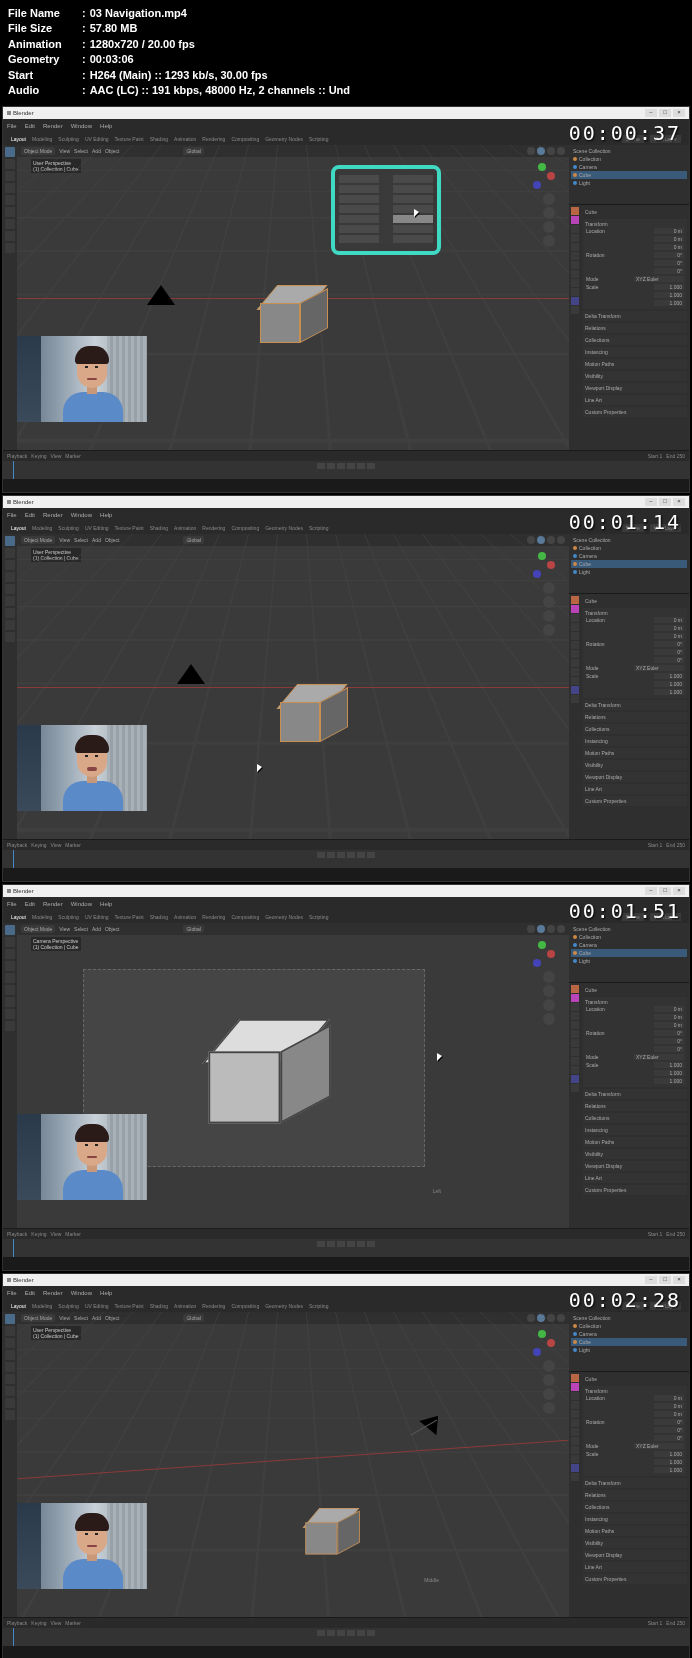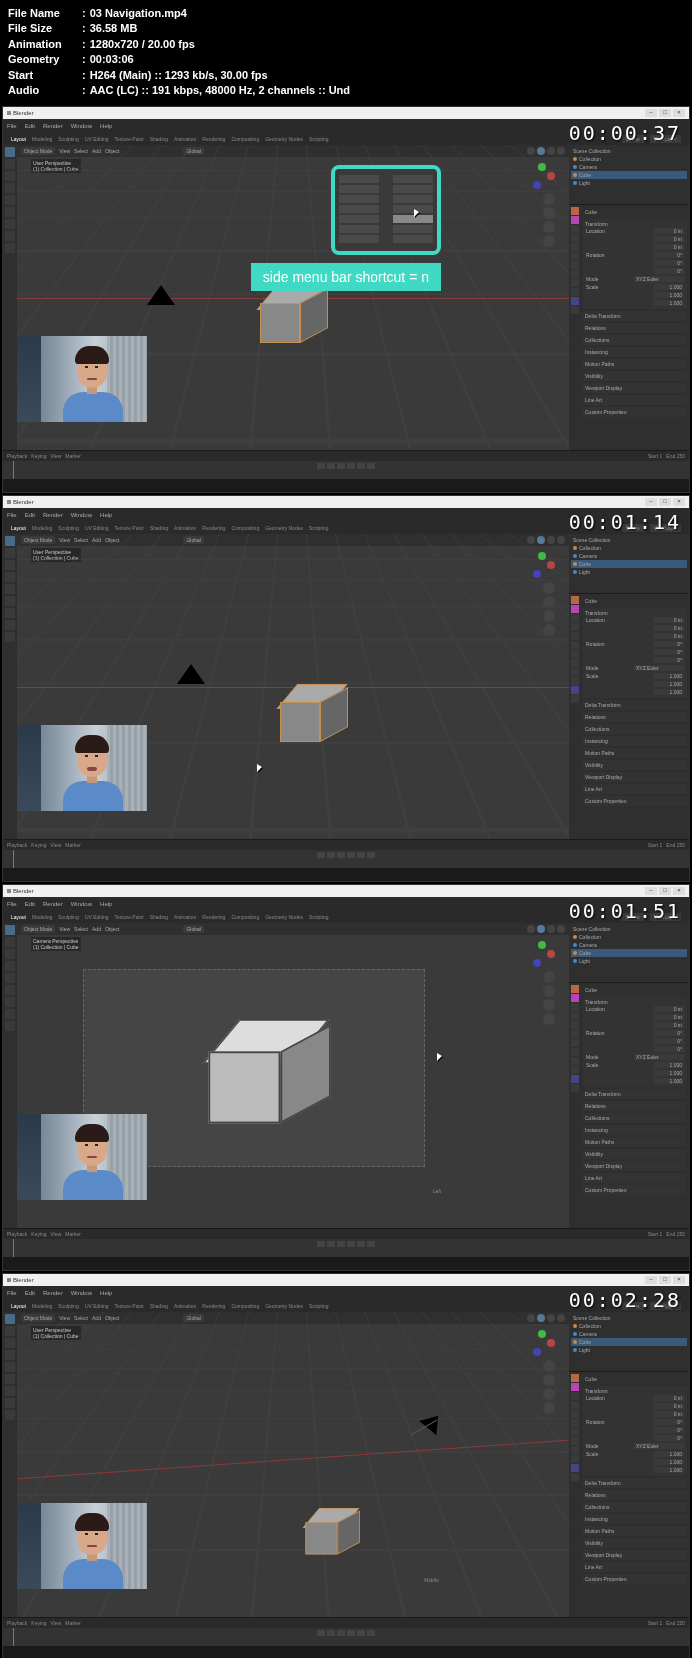--- a/index.html
+++ b/index.html
@@ -310,21 +310,21 @@
 
 <div class="info-block">
   <div class="info-row">
       <span class="info-label">File Name</span>
       <span class="info-sep">:</span>
       <span class="info-val">03 Navigation.mp4</span>
     </div>
   <div class="info-row">
       <span class="info-label">File Size</span>
       <span class="info-sep">:</span>
-      <span class="info-val">36.58 MB</span>
+      <span class="info-val">57.80 MB</span>
     </div>
   <div class="info-row">
       <span class="info-label">Animation</span>
       <span class="info-sep">:</span>
       <span class="info-val">1280x720 / 20.00 fps</span>
     </div>
   <div class="info-row">
       <span class="info-label">Geometry</span>
       <span class="info-sep">:</span>
       <span class="info-val">00:03:06</span>
@@ -447,21 +447,20 @@
         <div class="r">
             <div></div>
             <div></div>
           </div>
         <div class="r">
             <div></div>
             <div></div>
           </div>
         <div class="cursor" style="top:40px;right:18px"></div>
       </div>
-      <div class="callout-label">side menu bar shortcut = n</div>
       <div class="webcam">
         <div class="bg-left"></div>
           <div class="bg-right"></div>
         <div class="person">
             <div class="shirt"></div>
             <div class="neck"></div>
             <div class="head"></div>
             <div class="hair"></div>
             <div class="eye l"></div>
             <div class="eye r"></div>

